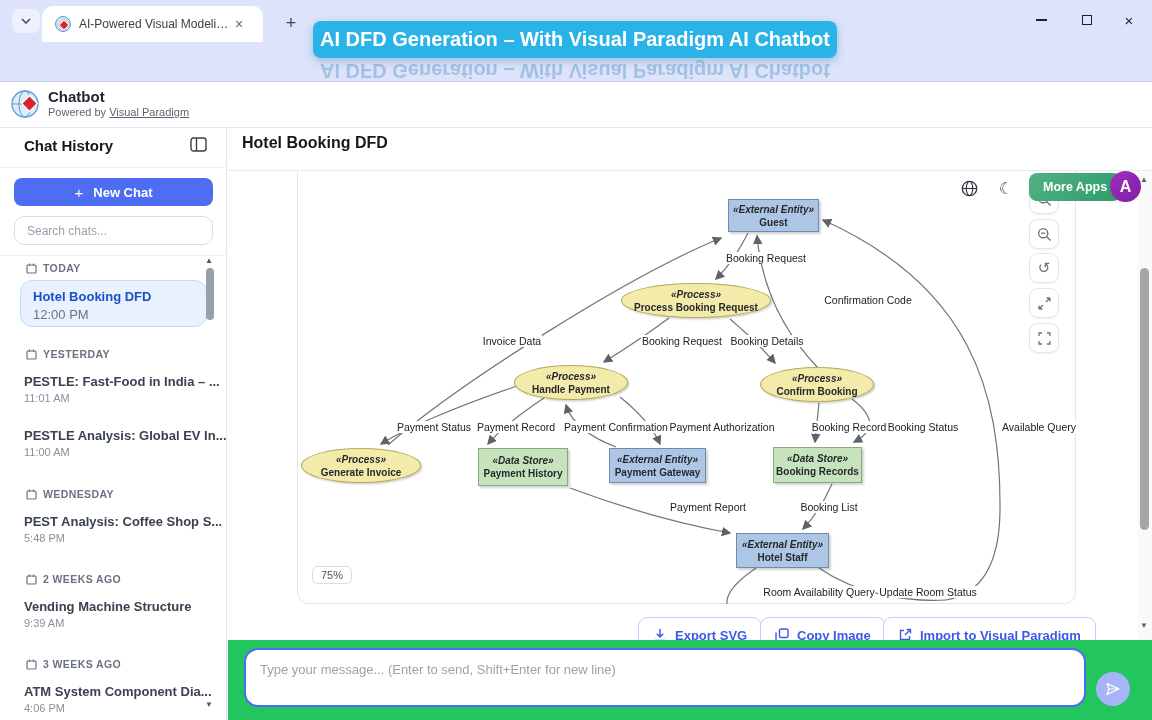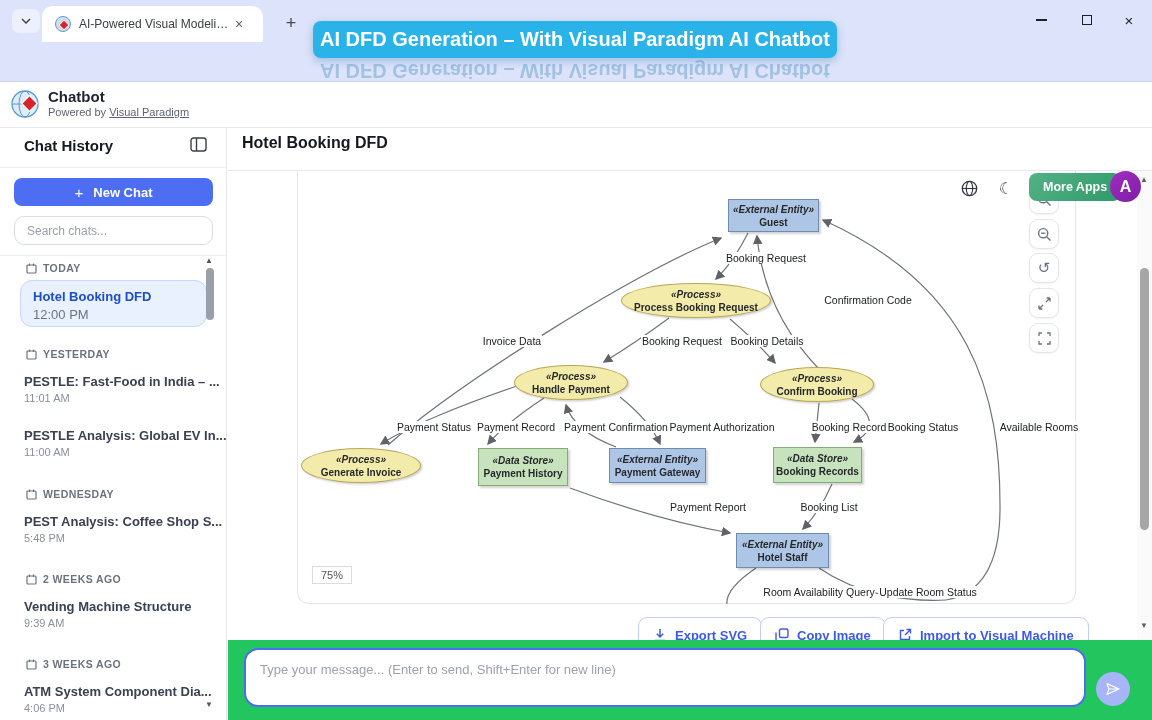--- a/index.html
+++ b/index.html
@@ -65,21 +65,21 @@
   .sscroll-up { position:absolute; left:205px; top:128px; font-size:8px; color:#555; }
   .sscroll-thumb { position:absolute; left:206px; top:140px; width:8px; height:52px; background:#9aa0a8; border-radius:4px; }
   .sscroll-dn { position:absolute; left:205px; top:572px; font-size:8px; color:#555; }
 
   
   .main-title { position:absolute; left:242px; top:134px; font-size:16px; font-weight:bold; color:#14181f; }
   .main-div { position:absolute; left:228px; top:170px; width:924px; height:1px; background:#e8eaee; }
 
   .dpanel { position:absolute; left:297px; top:171px; width:779px; height:433px; background:#fff; border:1px solid #e4e6ea; border-top:none; border-radius:0 0 12px 12px; }
   .dtool { position:absolute; left:731px; width:30px; height:30px; background:#fff; border:1px solid #e4e6ea; border-radius:9px; box-shadow:0 1px 2px rgba(0,0,0,.06); display:flex; align-items:center; justify-content:center; color:#6b7280; }
-  .zoombadge { position:absolute; left:14px; top:395px; border:1px solid #d9dce1; border-radius:0; padding:2px 8px; font-size:11px; color:#555; background:#fff; }
+  .zoombadge { position:absolute; left:14px; top:395px; border:1px solid #d9dce1; border-radius:6px; padding:2px 8px; font-size:11px; color:#555; background:#fff; }
 
   .dtitle { position:absolute; left:0; right:0; top:6px; text-align:center; font-size:11px; font-weight:bold; letter-spacing:2px; color:#1a1a1a; }
   .edges { position:absolute; left:0; top:0; }
   .node { position:absolute; display:flex; flex-direction:column; align-items:center; justify-content:center; font-size:10px; font-weight:bold; color:#26282b; line-height:1.3; text-align:center; box-shadow:1.5px 1.5px 2px rgba(0,0,0,.18); z-index:3; }
   .node .st { font-style:italic; }
   .ellipse { border-radius:50%; }
   .entity { background:#aec6e6; border:1px solid #6e8cb0; }
   .process { background:#f2ebaa; border:1px solid #b8a958; }
   .store  { background:#c7e3bd; border:1px solid #85ab78;justify-content:center; }
   .elabel { position:absolute; transform:translate(-50%,-50%); font-size:10.5px; color:#202225; white-space:nowrap; background:#fff; padding:0 1px; z-index:2; }
@@ -349,21 +349,21 @@
     <div class="elabel" style="left:570px;top:129px;">Confirmation Code</div>
     <div class="elabel" style="left:214px;top:170px;">Invoice Data</div>
     <div class="elabel" style="left:384px;top:170px;">Booking Request</div>
     <div class="elabel" style="left:469px;top:170px;">Booking Details</div>
     <div class="elabel" style="left:136px;top:256px;">Payment Status</div>
     <div class="elabel" style="left:218px;top:256px;">Payment Record</div>
     <div class="elabel" style="left:318px;top:256px;">Payment Confirmation</div>
     <div class="elabel" style="left:424px;top:256px;">Payment Authorization</div>
     <div class="elabel" style="left:551px;top:256px;">Booking Record</div>
     <div class="elabel" style="left:625px;top:256px;">Booking Status</div>
-    <div class="elabel" style="left:741px;top:256px;">Available Rooms</div>
+    <div class="elabel" style="left:741px;top:256px;">Available Query</div>
     <div class="elabel" style="left:410px;top:336px;">Payment Report</div>
     <div class="elabel" style="left:531px;top:336px;">Booking List</div>
     <div class="elabel" style="left:521px;top:421px;">Room Availability Query</div>
     <div class="elabel" style="left:630px;top:421px;">Update Room Status</div>
 
     <div class="dtool" style="top:13px;">
       <svg width="15" height="15" viewBox="0 0 15 15">
           <circle cx="6.2" cy="6.2" r="4.6" fill="none" stroke="#6b7280" stroke-width="1.4"></circle>
           <line x1="9.7" y1="9.7" x2="13.5" y2="13.5" stroke="#6b7280" stroke-width="1.4"></line>
           <line x1="4" y1="6.2" x2="8.4" y2="6.2" stroke="#6b7280" stroke-width="1.3"></line>
@@ -405,21 +405,21 @@
         <rect x="4.5" y="1" width="8.5" height="8.5" rx="1.5" fill="none" stroke="#3e59e6" stroke-width="1.4"></rect>
         <path d="M9.5,12.8 H2.6 A1.6,1.6 0 0 1 1,11.2 V4.5" fill="none" stroke="#3e59e6" stroke-width="1.4"></path>
       </svg>
     <span>Copy Image</span>
   </div>
   <div class="action" style="left:883px;">
     <svg width="14" height="14" viewBox="0 0 14 14">
         <path d="M6,2.5 H2.5 V11.5 H11.5 V8" fill="none" stroke="#3e59e6" stroke-width="1.4"></path>
         <path d="M8.5,1.5 h4 v4 M12.5,1.5 L7,7" fill="none" stroke="#3e59e6" stroke-width="1.4"></path>
       </svg>
-    <span>Import to Visual Machine</span>
+    <span>Import to Visual Paradigm</span>
   </div>
 
   <div class="mscroll">
     <div class="up">▲</div>
     <div class="thumb"></div>
     <div class="dn">▼</div>
   </div>
 
   <div class="inputbar">
     <textarea class="msgbox" placeholder="Type your message... (Enter to send, Shift+Enter for new line)" style=""></textarea>

